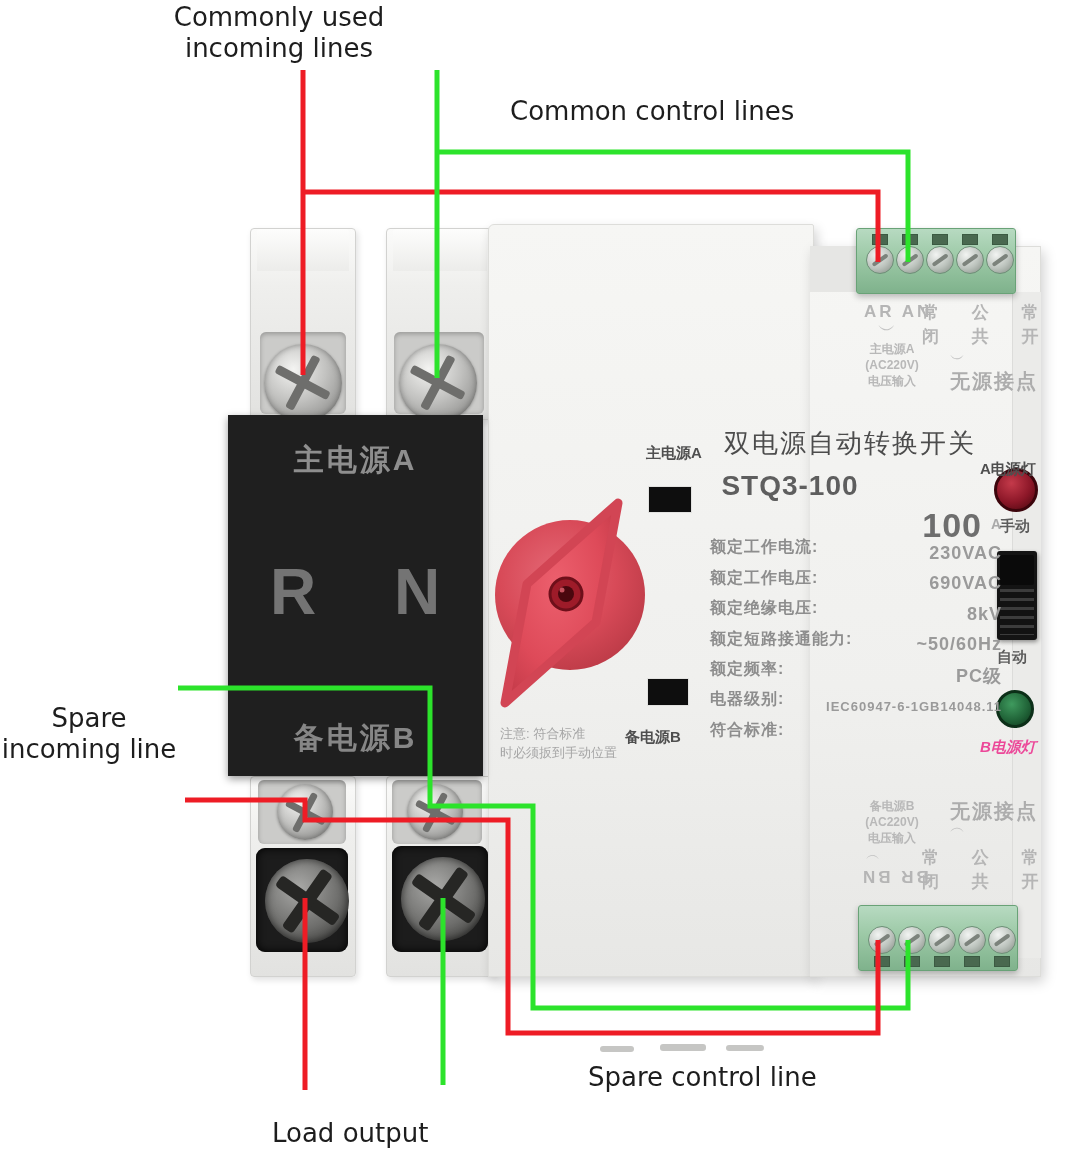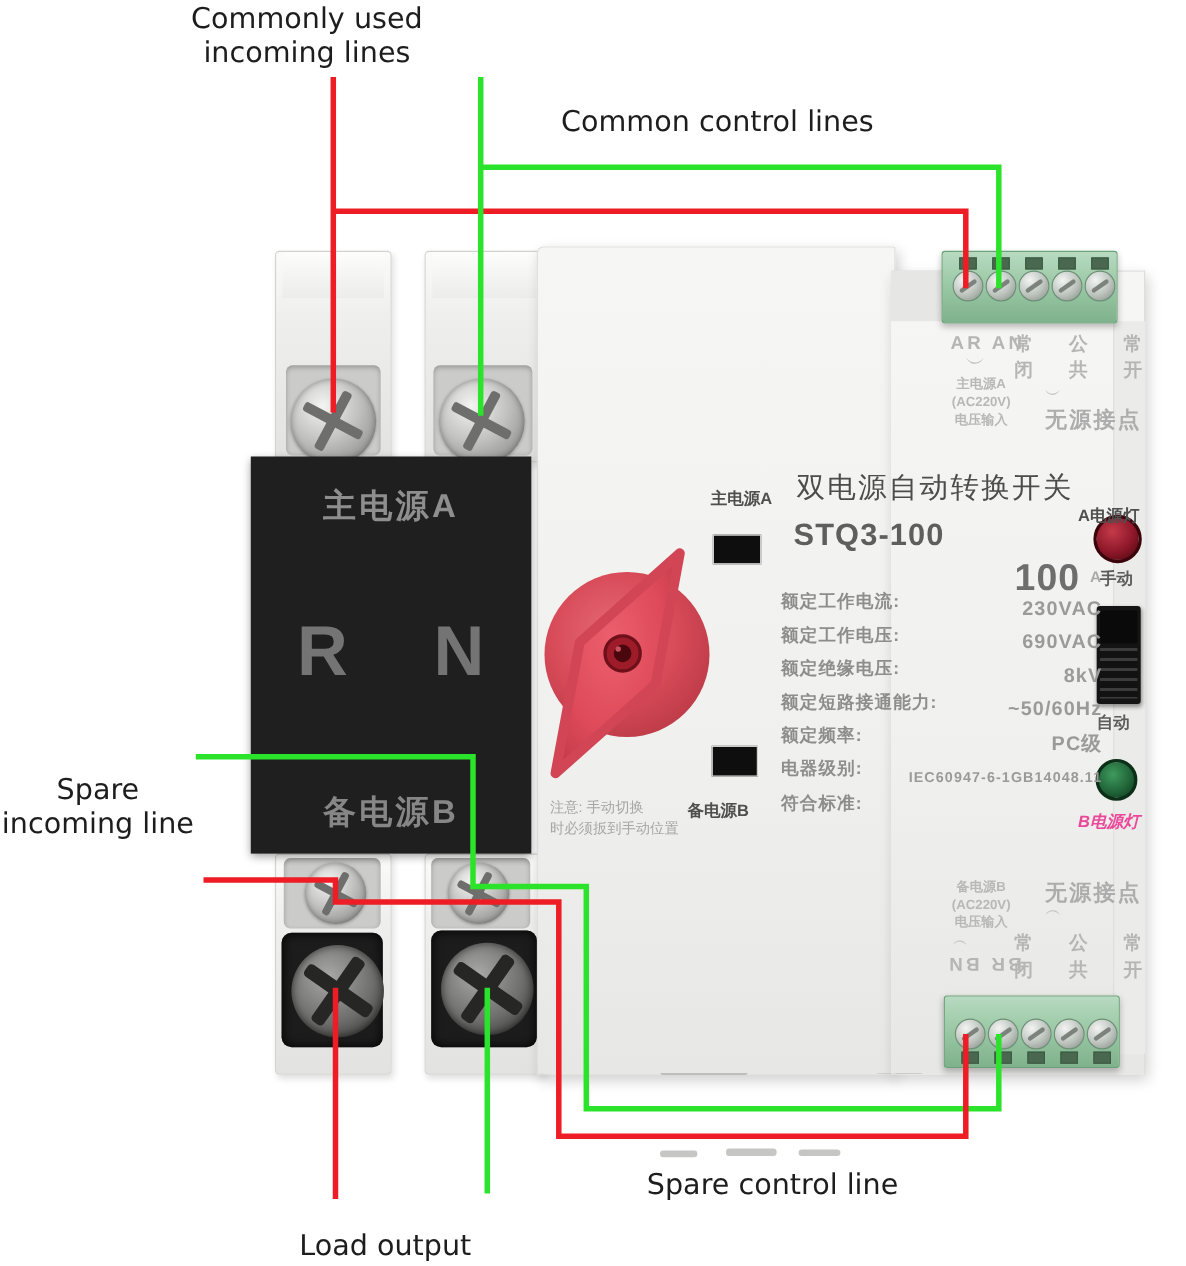--- a/index.html
+++ b/index.html
@@ -192,21 +192,21 @@
       <span class="spec-label">符合标准:</span>
       <span class="spec-value" style="font-size:13px;top:6px;">IEC60947-6-1GB14048.11</span>
     </div>
 
   <div class="dev-text" style="left:1000px;top:517px;width:44px;font-size:15px;font-weight:bold;color:#5c5c5c;">手动</div>
   <div class="slide-switch"></div>
   <div class="dev-text" style="left:997px;top:648px;width:44px;font-size:15px;font-weight:bold;color:#5c5c5c;">自动</div>
   <div class="led led-b" style="left:996px;top:690px;"></div>
   <div class="dev-text" style="left:980px;top:738px;width:90px;font-size:15px;font-weight:bold;color:#ec4899;font-style:italic;">B电源灯</div>
 
-  <div class="dev-text" style="left:500px;top:724px;width:175px;font-size:13px;color:#a6a6a6;line-height:19px;white-space:pre-line;">注意: 手动切换
+  <div class="dev-text" style="left:500px;top:724px;width:175px;font-size:13px;color:#a6a6a6;line-height:19px;white-space:pre-line;">注意: 符合标准
 时必须扳到手动位置</div>
   <div class="ind" style="left:647px;top:678px;width:40px;height:26px;"></div>
   <div class="dev-text" style="left:625px;top:728px;width:90px;font-size:15px;font-weight:bold;color:#4f4f4f;">备电源B</div>
 
   <div class="dev-text gray-small" style="left:850px;top:798px;width:84px;">备电源B
 (AC220V)
 电压输入</div>
   <div class="dev-text gray-mid" style="left:922px;top:798px;">无源接点</div>
   <div class="brace" style="left:950px;top:818px;font-size:15px;">︵</div>
   <div class="dev-text gray-cjk" style="left:922px;top:846px;">常 公 常</div>

